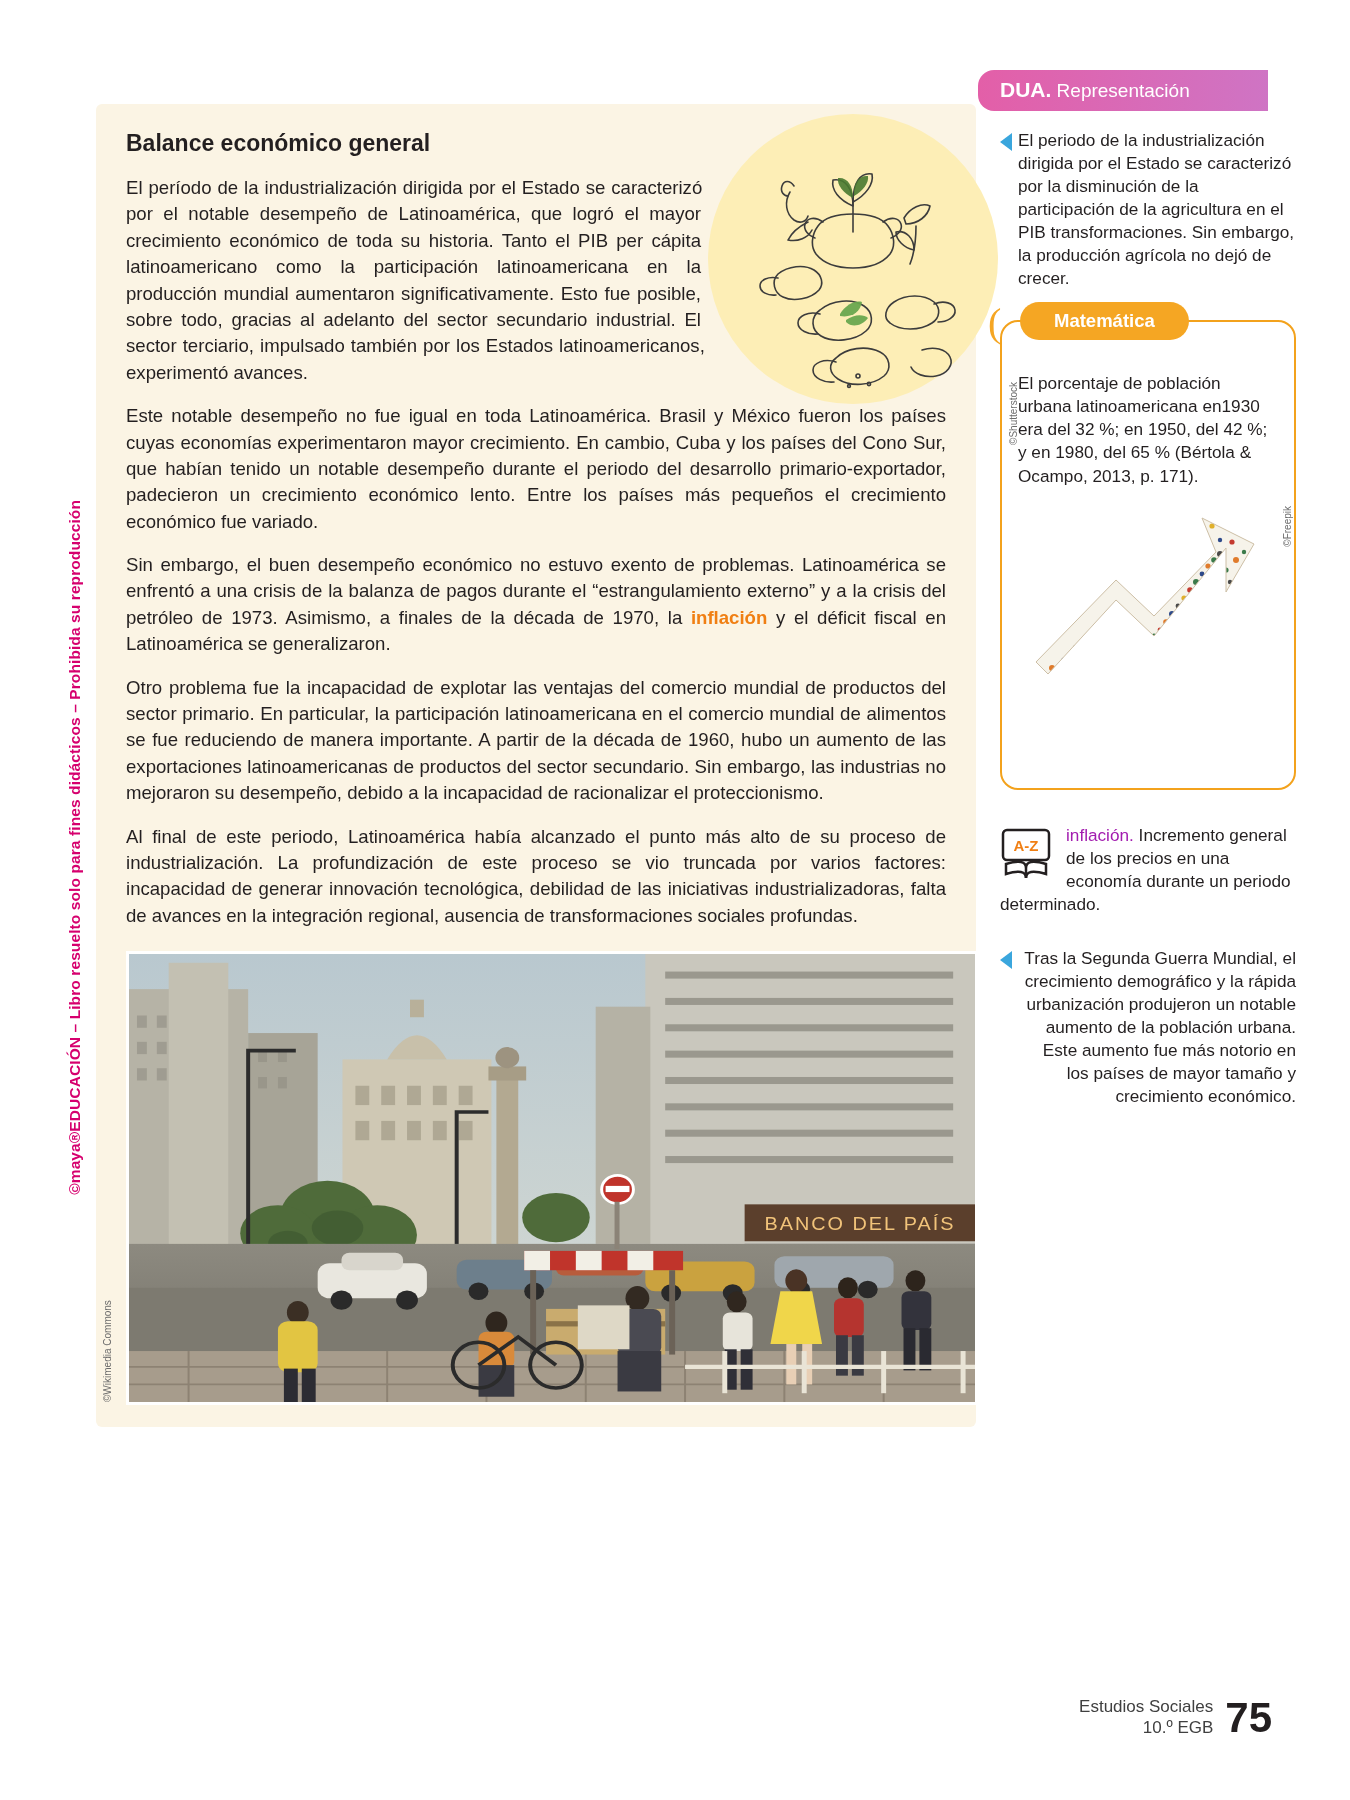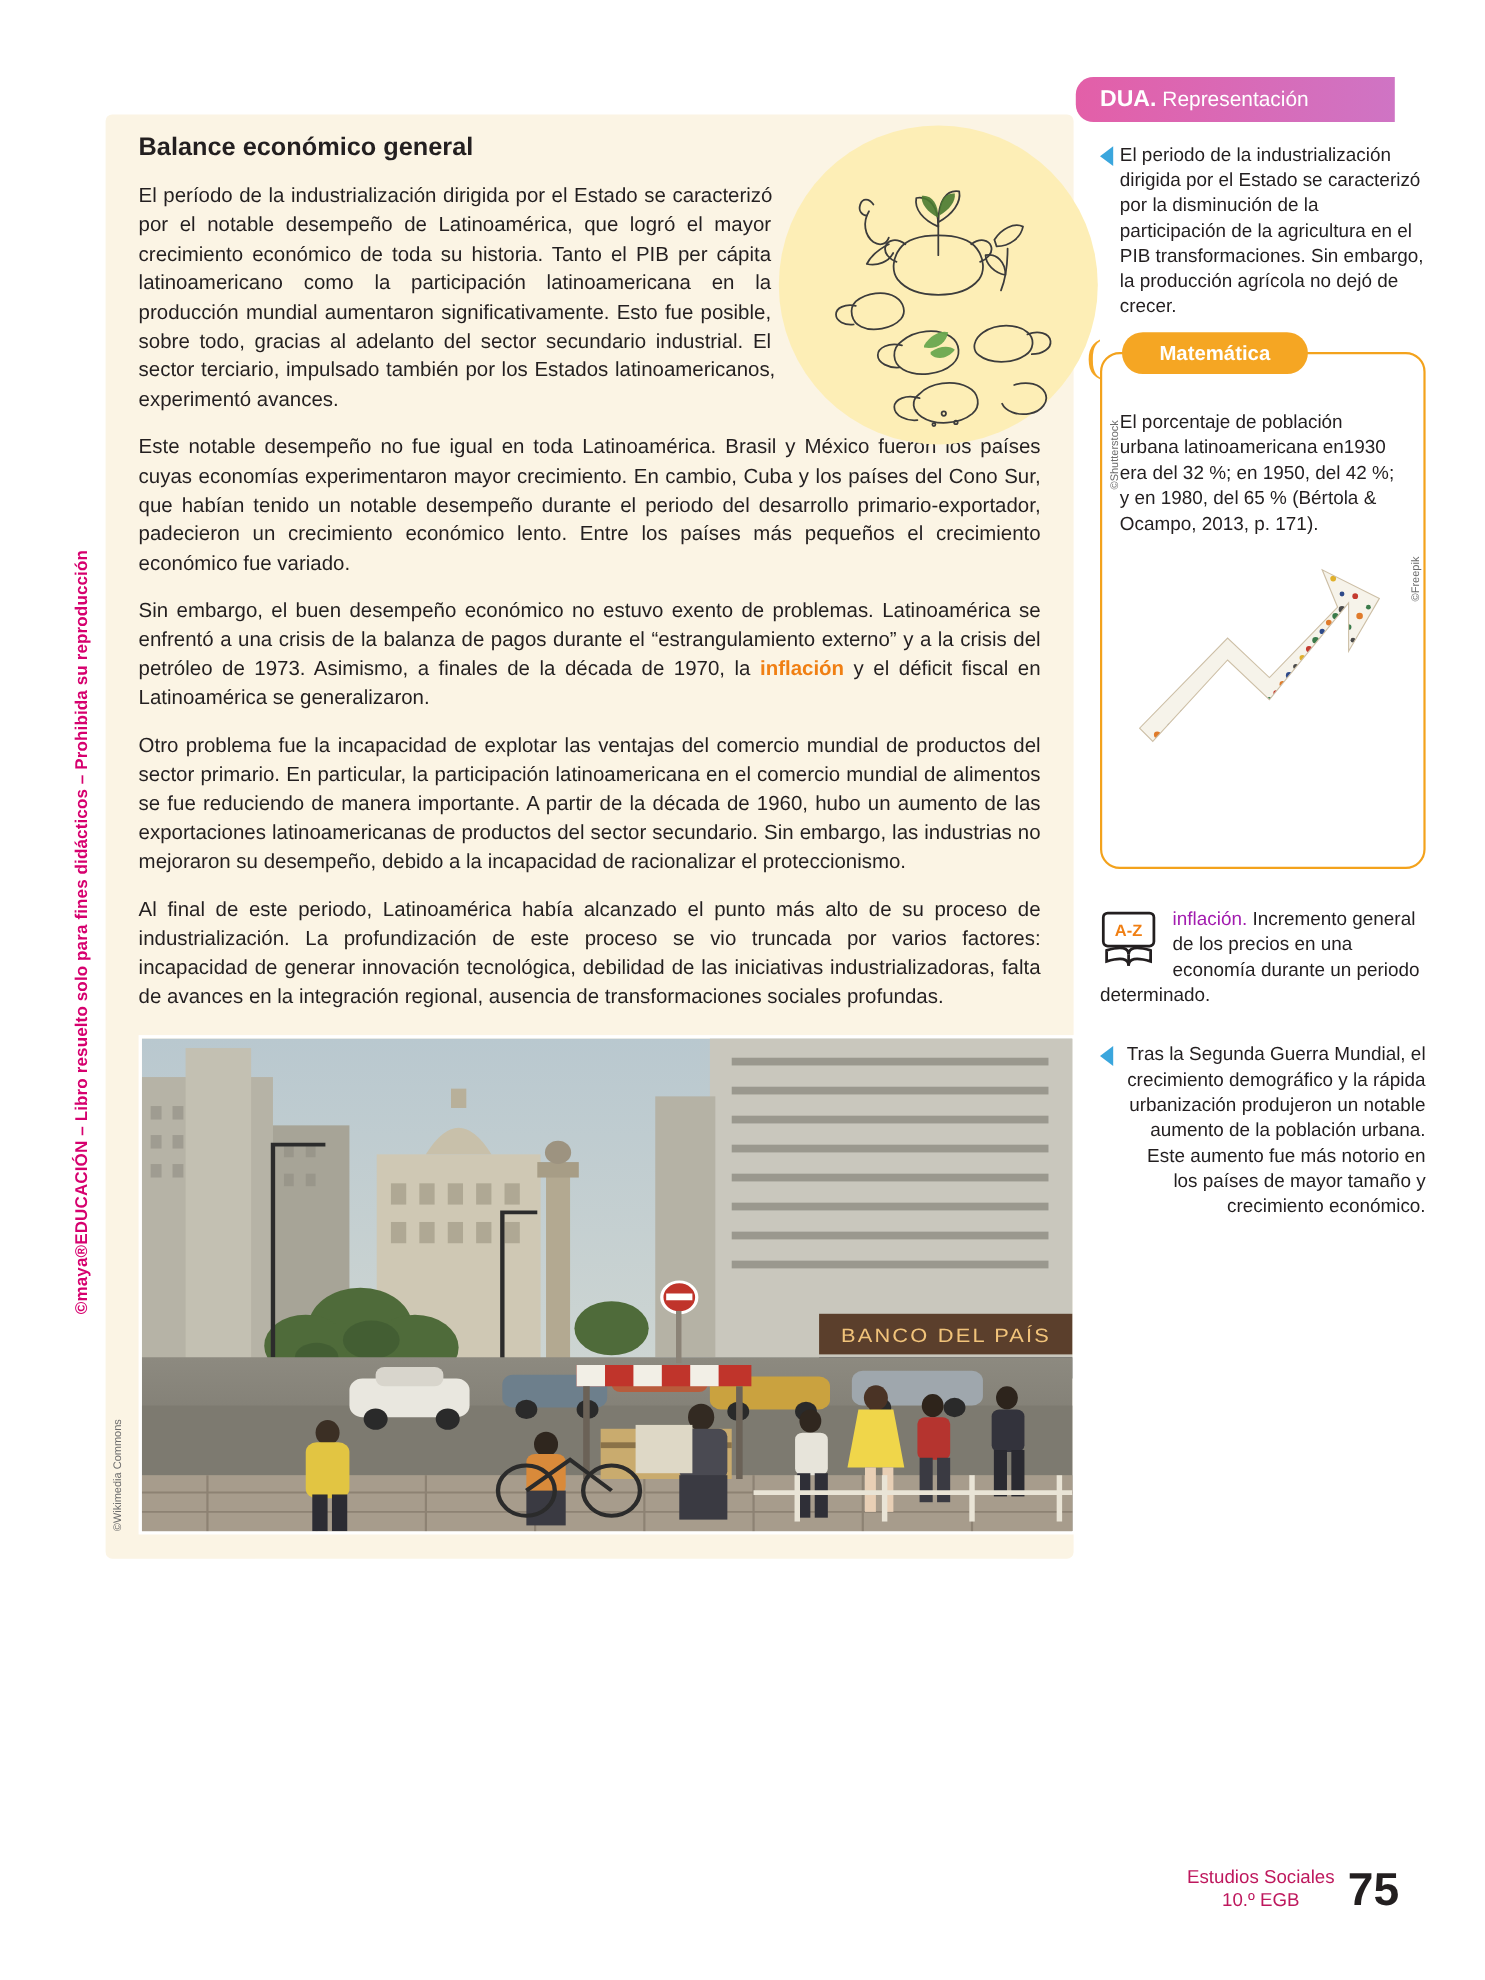--- a/index.html
+++ b/index.html
@@ -41,21 +41,21 @@
   .content-col {
     position: absolute;
     left: 96px;
     top: 104px;
     width: 880px;
   }
 
   .cream-block {
     background: #fbf4e4;
     border-radius: 6px;
-    padding: 16px 30px 22px 30px;
+    padding: 26px 30px 22px 30px;
     position: relative;
   }
 
   h1.section-title {
     font-size: 23px;
     font-weight: bold;
     margin: 0 0 18px 0;
     color: #231f20;
   }
 
@@ -258,23 +258,23 @@
     position: absolute;
     right: 78px;
     bottom: 62px;
     text-align: right;
     display: flex;
     align-items: flex-end;
     gap: 12px;
   }
   .footer-label {
     font-size: 17px;
-    color: #be185d;
+    color: #404040;
     line-height: 1.2;
-    text-align: center;
+    text-align: right;
   }
   .footer-page {
     font-size: 42px;
     font-weight: bold;
     color: #231f20;
     line-height: 0.95;
   }
 </style>
 </head>
 <body>

